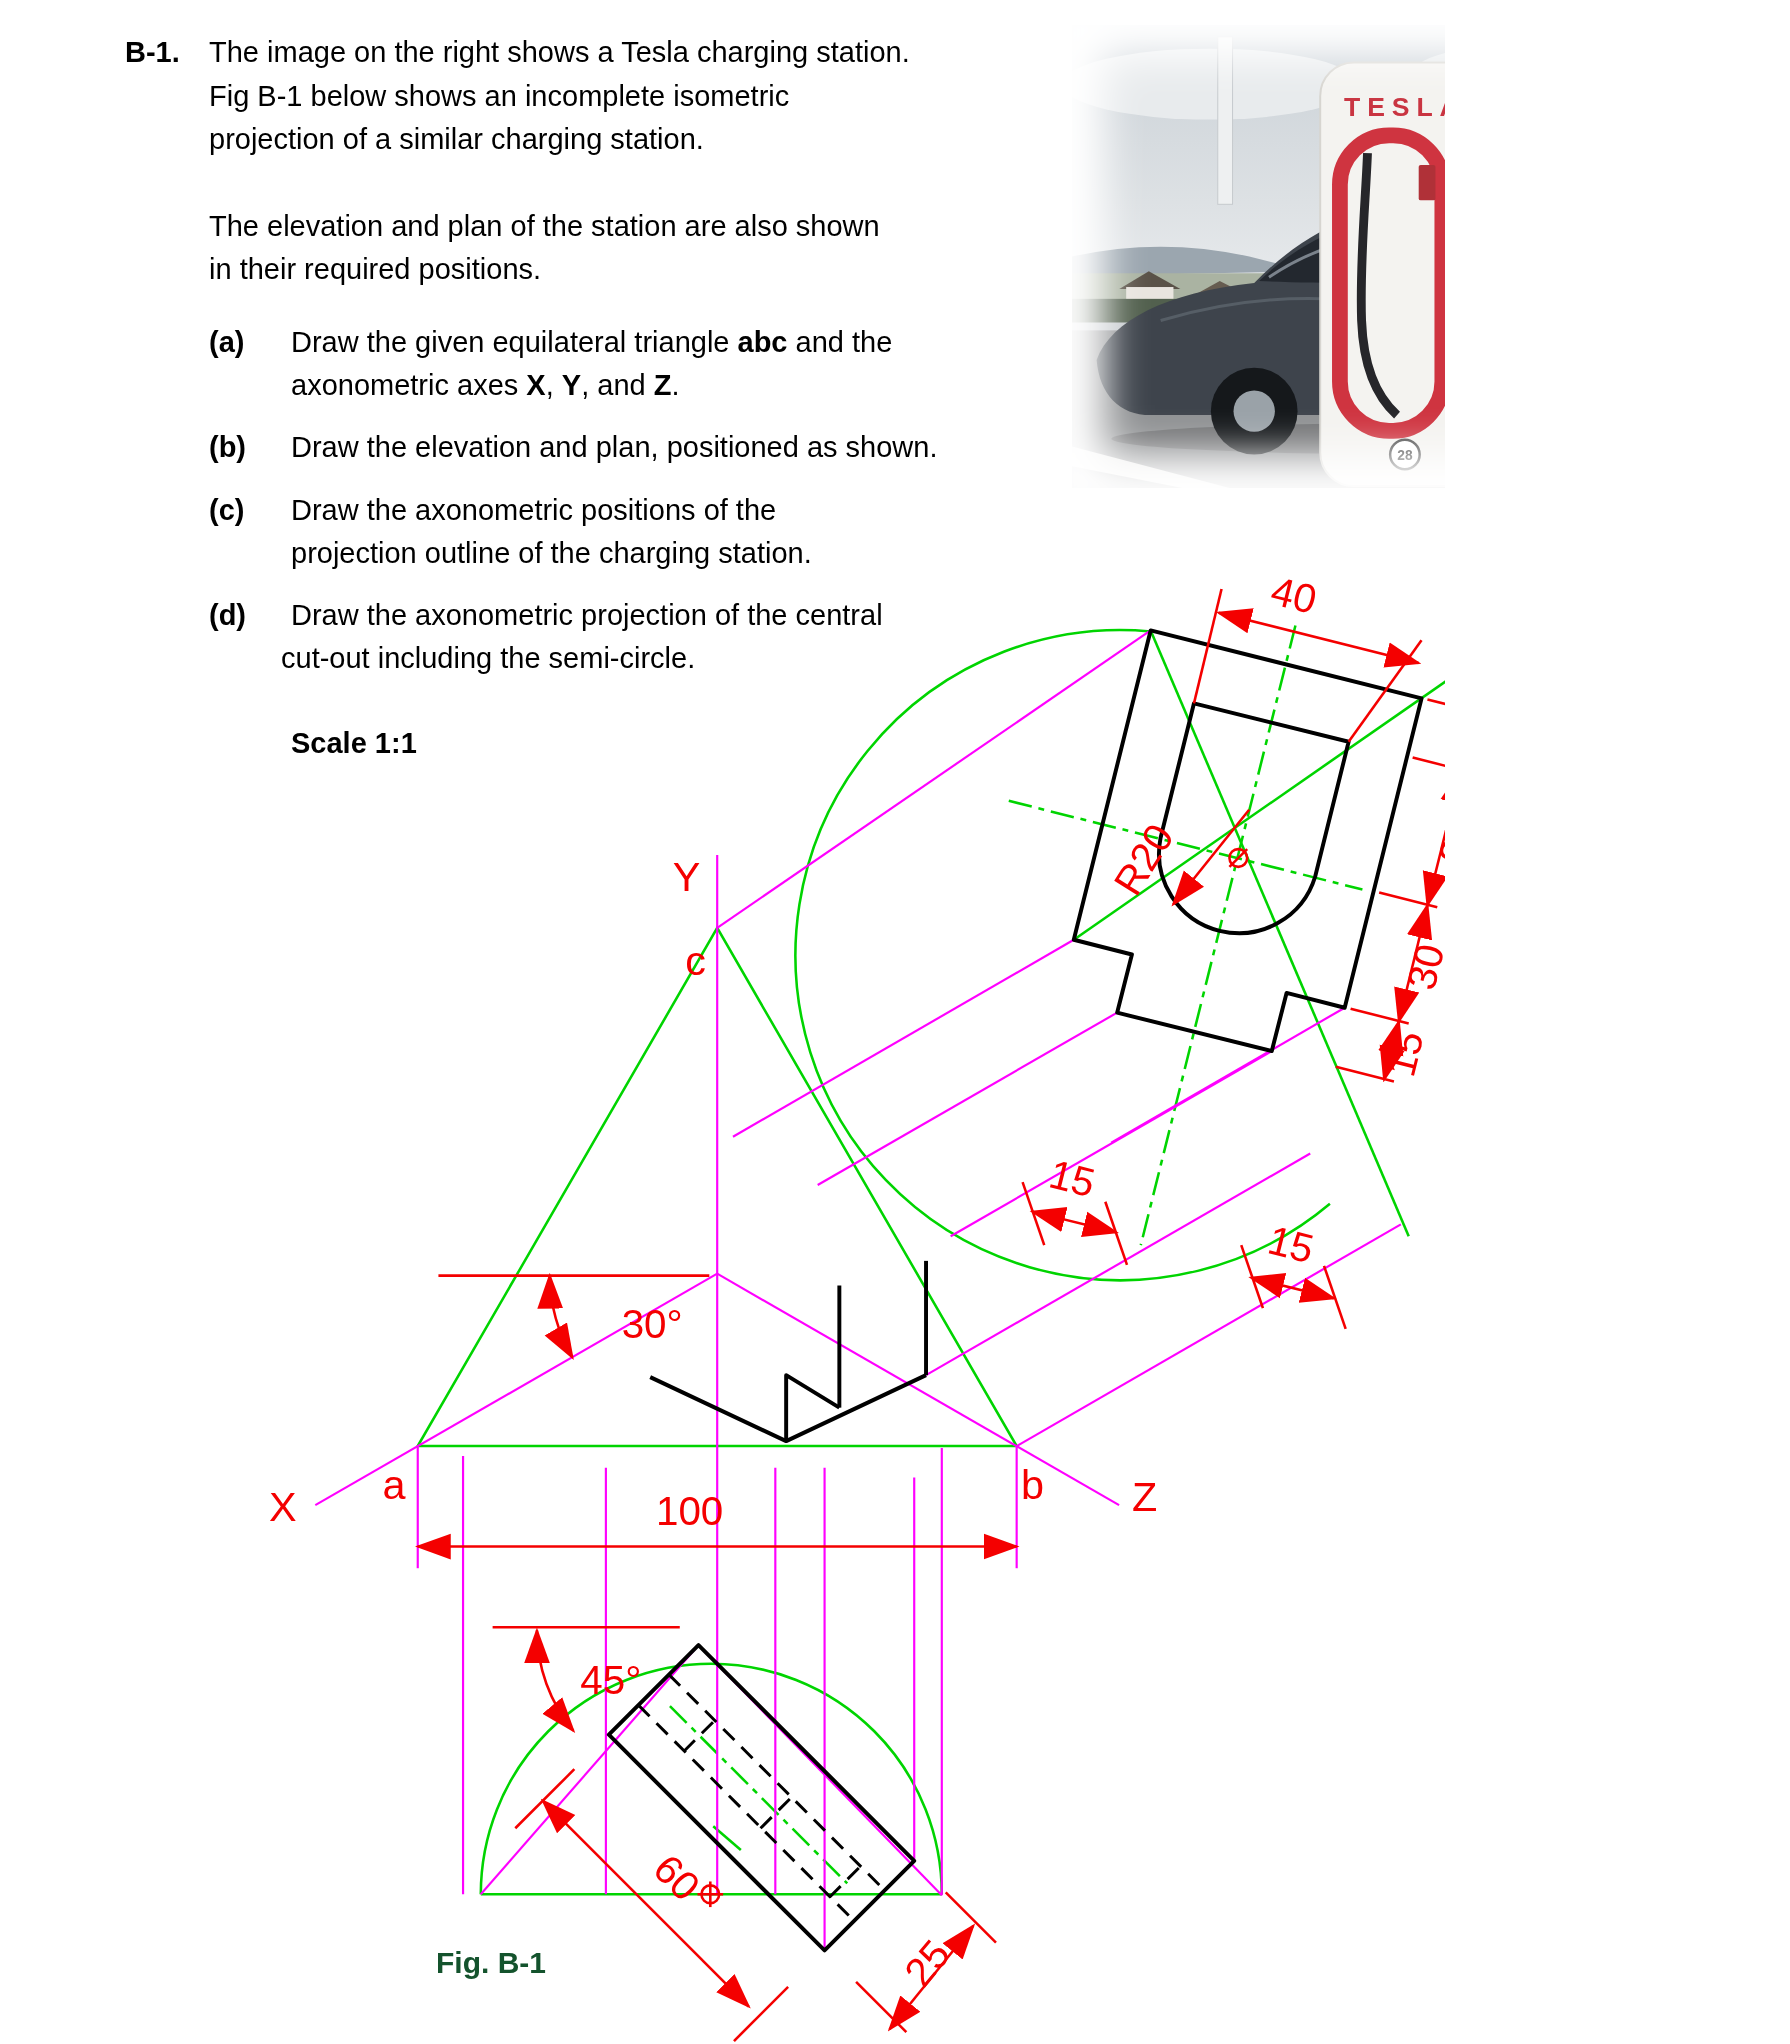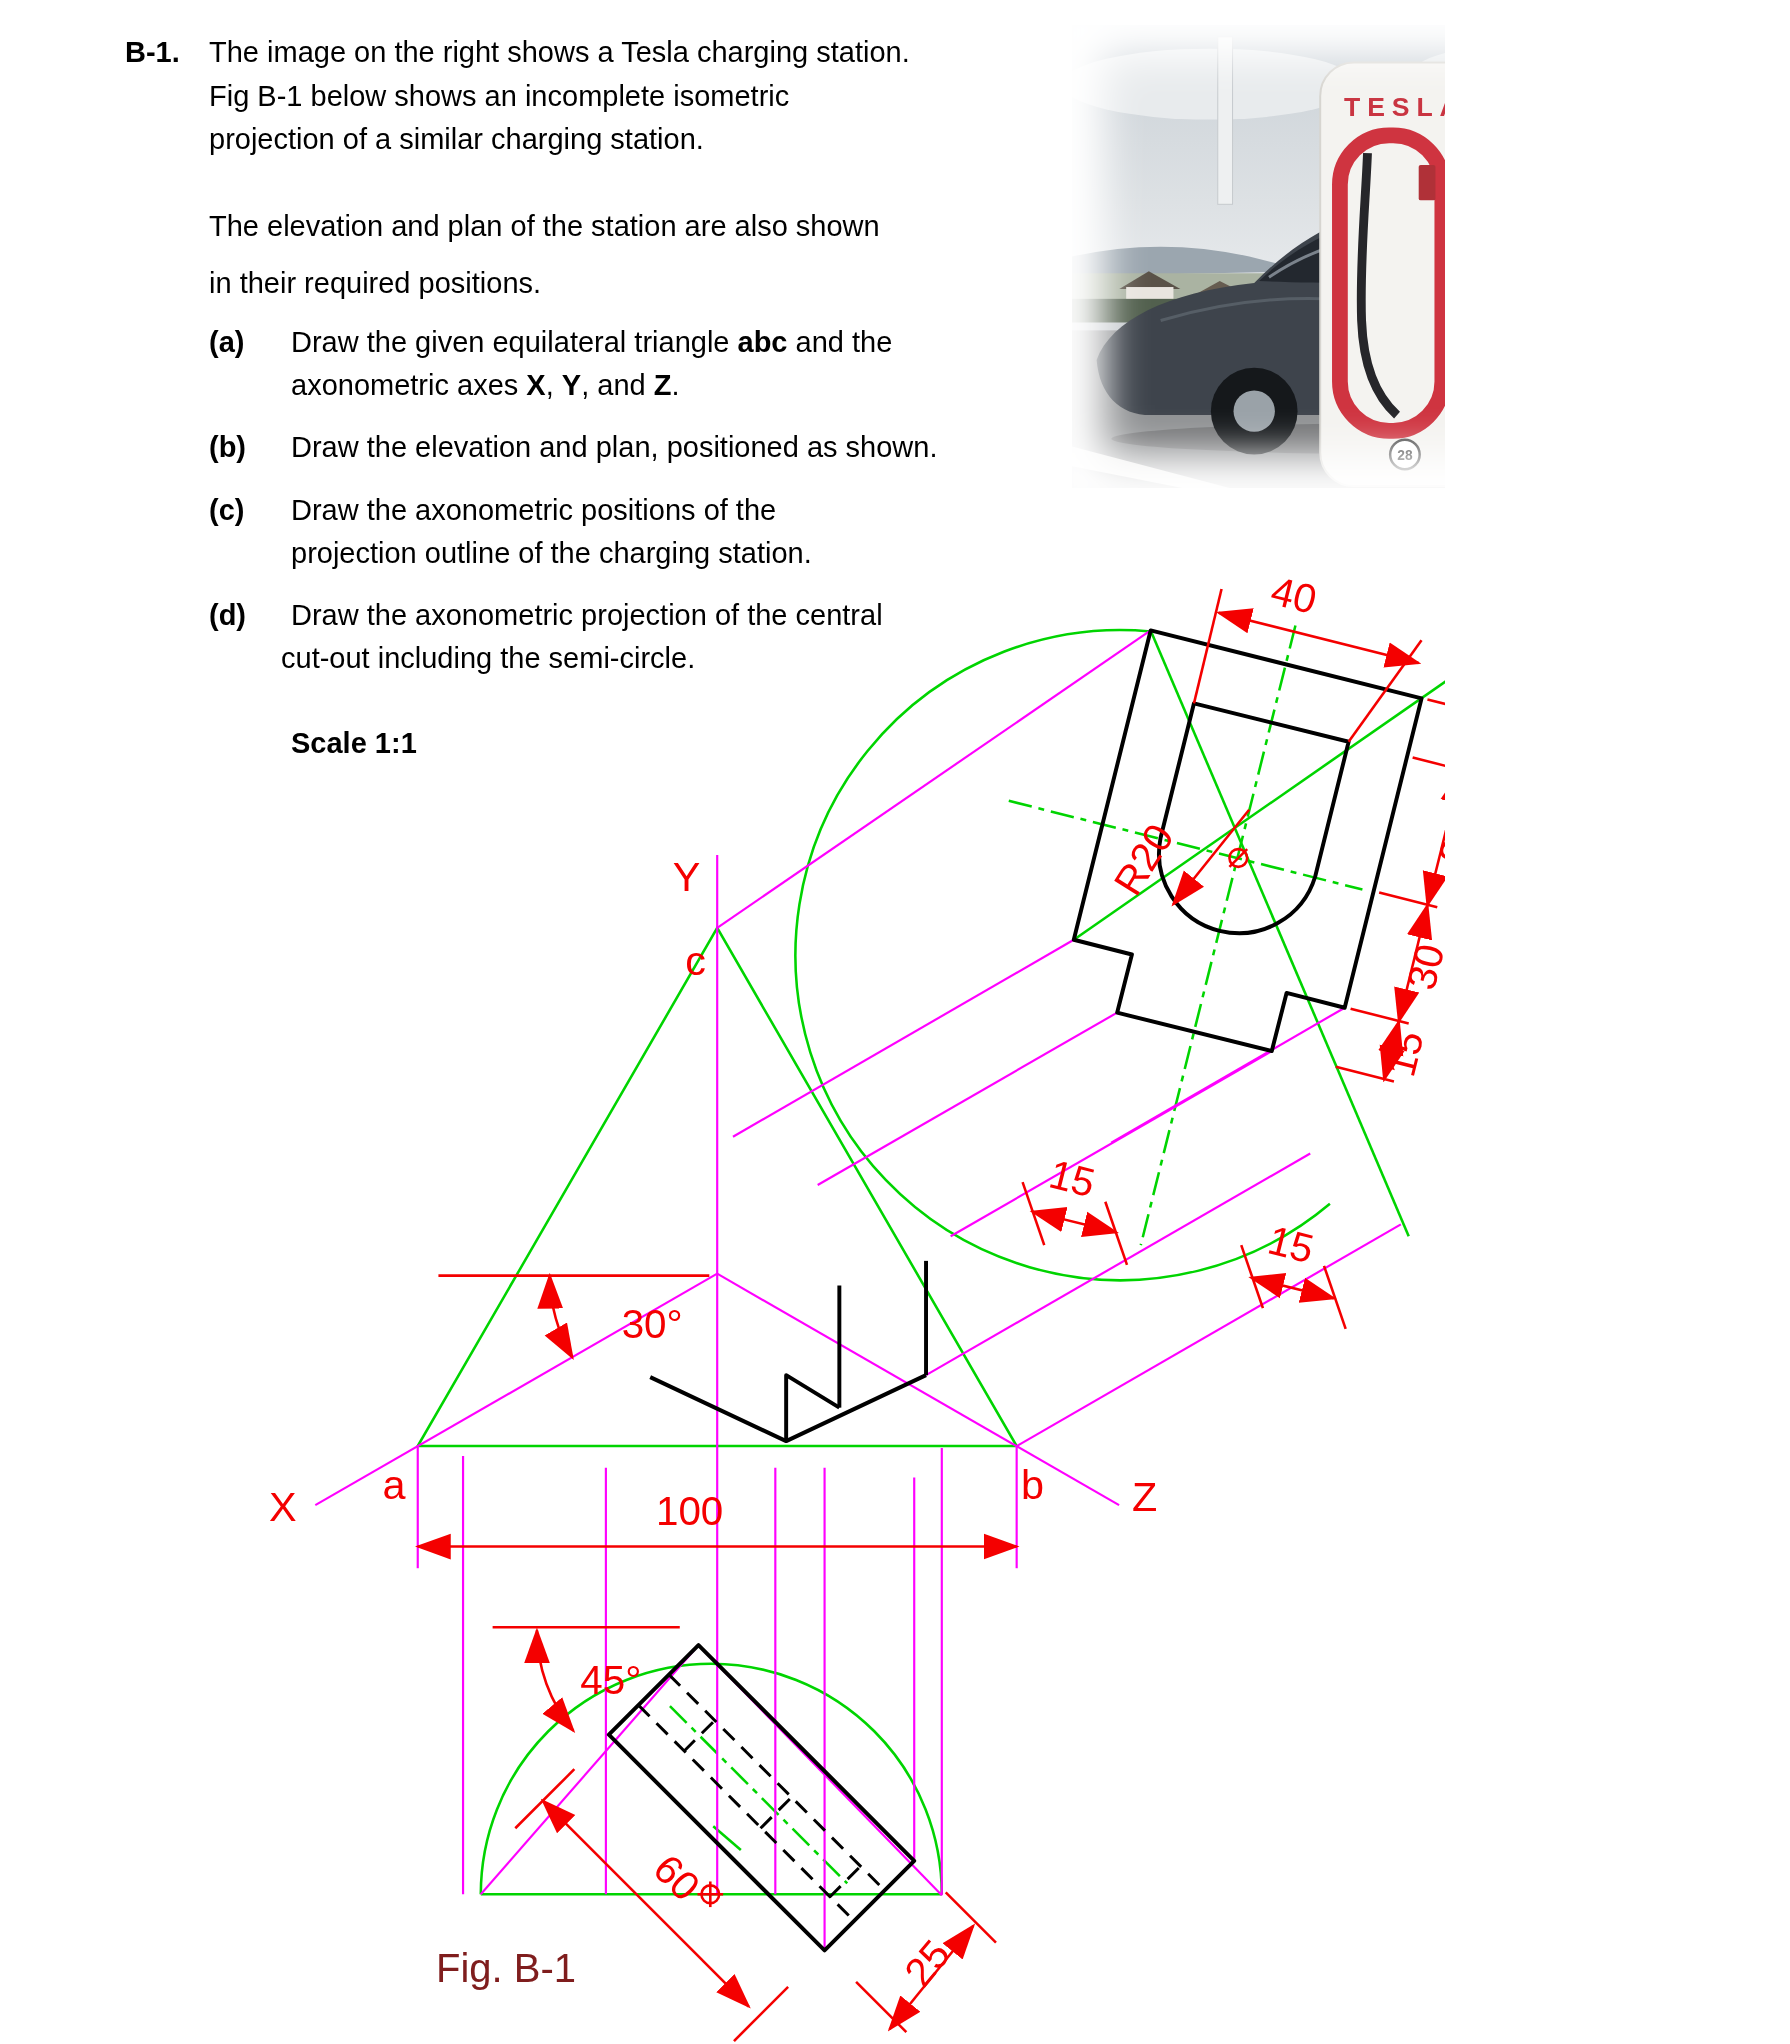--- a/index.html
+++ b/index.html
@@ -1,20 +1,20 @@
 <!DOCTYPE html>
 <html><head>
 <meta charset="utf-8">
 <style>
   html,body{margin:0;padding:0;background:#fff;}
   #page{position:relative;width:1445px;height:2044px;background:#ffffff;overflow:hidden;
         font-family:"Liberation Sans",sans-serif;}
   .t{position:absolute;font-size:29px;color:#000;white-space:nowrap;line-height:1.2;}
   .b{font-weight:bold;}
-  #fig-caption{position:absolute;font-size:40px;font-weight:normal;color:#7f1d1d;}
+  #fig-caption{position:absolute;font-size:30px;font-weight:bold;color:#14532d;}
   #drawing{position:absolute;left:0;top:0;}
   #photo{position:absolute;left:1072px;top:24.6px;width:655px;height:463px;}
   #photo svg{display:block;}
   #photo .fade{content:"";position:absolute;inset:0;box-shadow:inset 0 0 41px 33px #ffffff;pointer-events:none;}
   text{font-family:"Liberation Sans",sans-serif;}
   .dim{fill:#f40000;font-size:41px;}
   .lbl{fill:#f40000;font-size:42px;}
   .blk{stroke:#000;stroke-width:4;fill:none;stroke-linejoin:round;}
   .blkd{stroke:#000;stroke-width:3;fill:none;stroke-dasharray:16 10;}
   .grn{stroke:#00d400;stroke-width:2.6;fill:none;}
@@ -25,21 +25,21 @@
 </head>
 <body>
 
 <div id="page">
 
   <div class="t b" style="left:125px;top:35px;">B-1.</div>
   <div class="t" style="left:209px;top:35px;">The image on the right shows a Tesla charging station.</div>
   <div class="t" style="left:209px;top:79px;">Fig B-1 below shows an incomplete isometric</div>
   <div class="t" style="left:209px;top:122px;">projection of a similar charging station.</div>
   <div class="t" style="left:209px;top:209px;">The elevation and plan of the station are also shown</div>
-  <div class="t" style="left:209px;top:252px;margin-top:14px;">in their required positions.</div>
+  <div class="t" style="left:209px;top:252px;">in their required positions.</div>
 
   <div class="t b" style="left:209px;top:325px;">(a)</div>
   <div class="t" style="left:291px;top:325px;text-align:right;"><span>Draw the given equilateral triangle </span><span class="b">abc</span><span> and the</span></div>
   <div class="t" style="left:291px;top:368px;"><span>axonometric axes </span><span class="b">X</span><span>, </span><span class="b">Y</span><span>, and </span><span class="b">Z</span><span>.</span></div>
 
   <div class="t b" style="left:209px;top:430px;">(b)</div>
   <div class="t" style="left:291px;top:430px;">Draw the elevation and plan, positioned as shown.</div>
 
   <div class="t b" style="left:209px;top:493px;">(c)</div>
   <div class="t" style="left:291px;top:493px;">Draw the axonometric positions of the</div>

